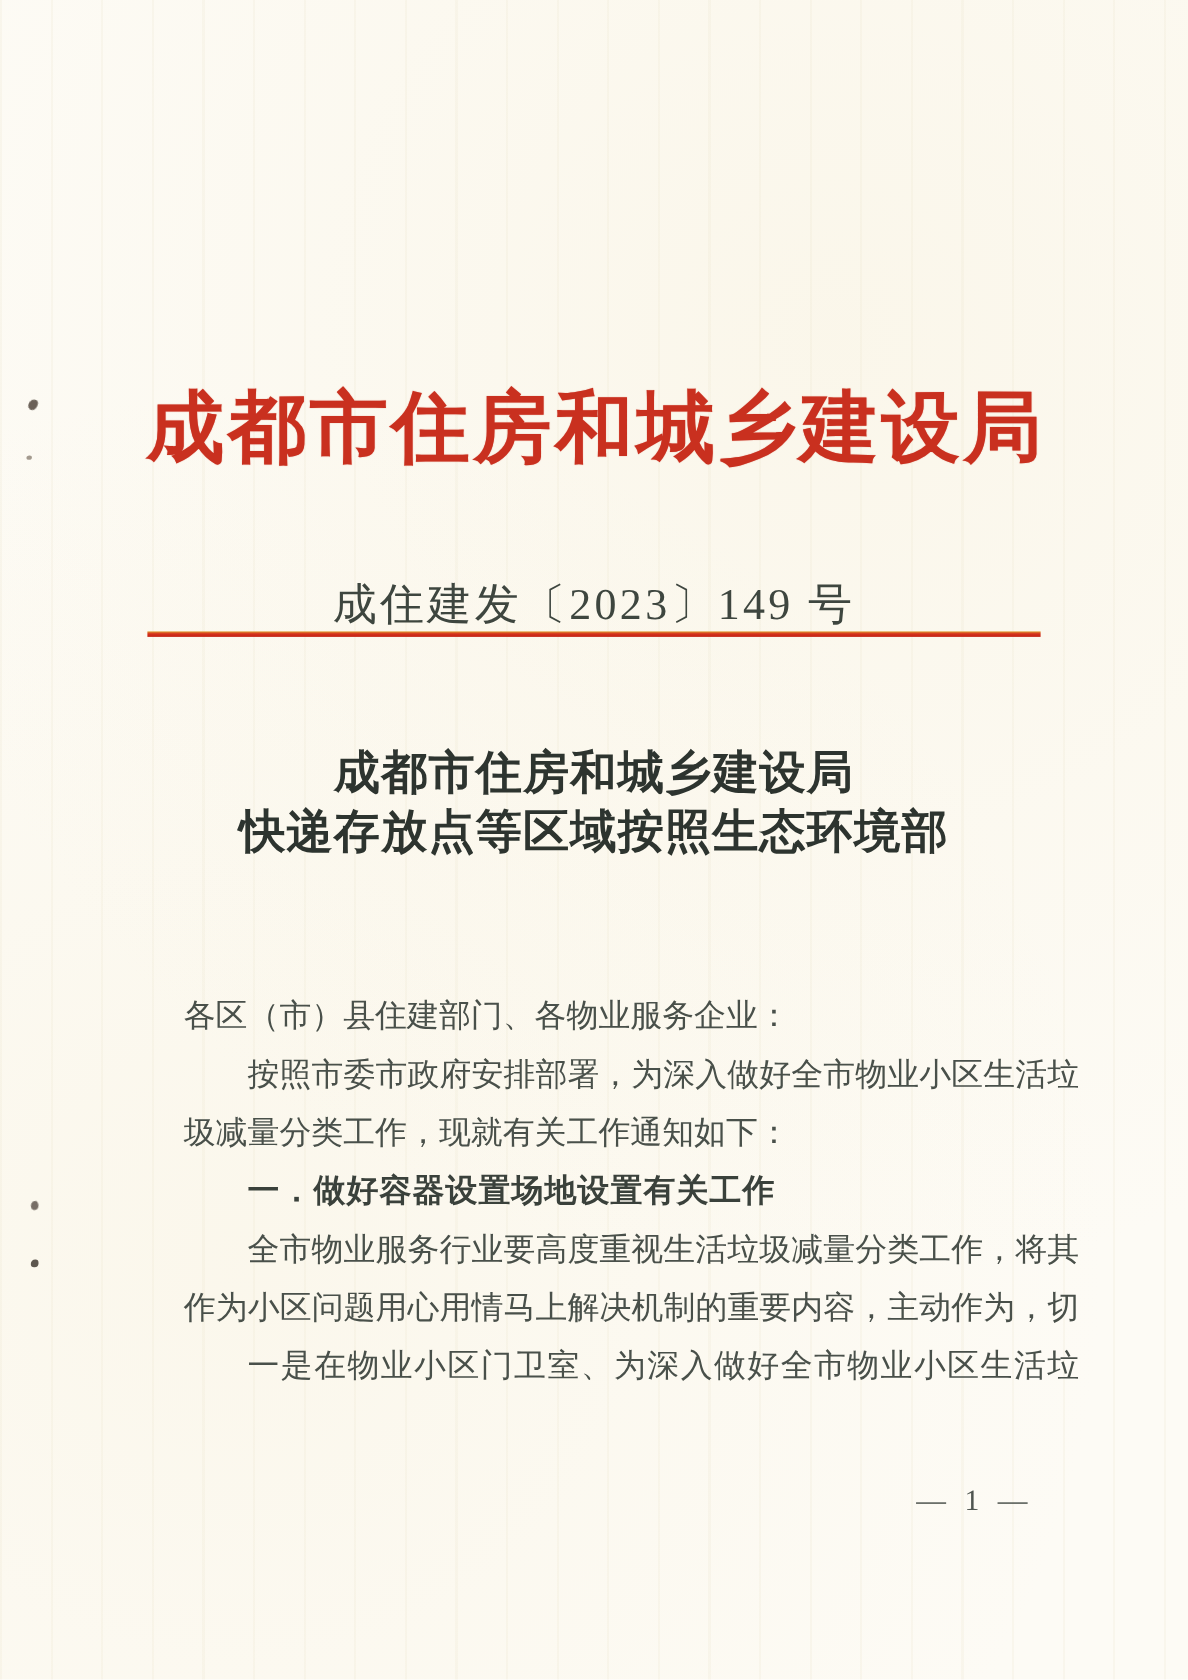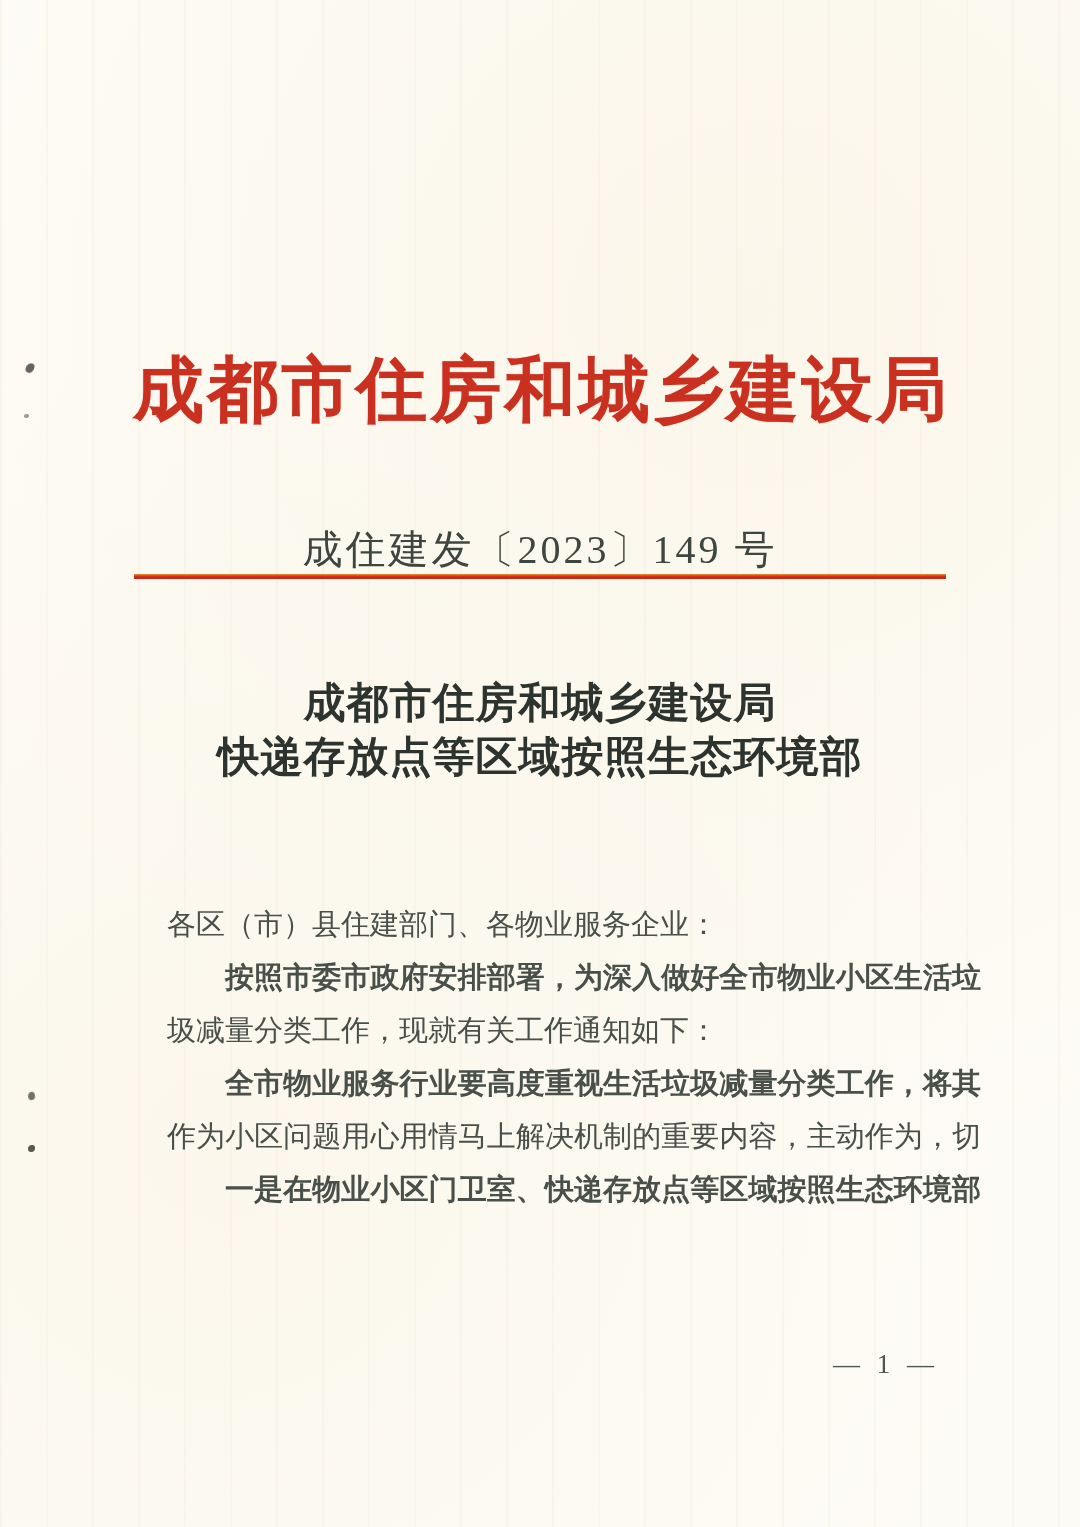--- a/index.html
+++ b/index.html
@@ -85,21 +85,21 @@
     position: absolute;
     top: 898px;
     left: 133px;
     width: 814px;
     font-size: 29px;
     line-height: 53px;
     color: #49504a;
     margin-left: 34px;
   }
   .body-text .line { width: 100%; }
-  .body-text .indent { text-indent: 58px; font-weight: bold; }
+  .body-text .indent { text-indent: 58px; }
   .body-text .fill { text-align: justify; text-align-last: justify; }
   .body-text .heading {
     font-family: "Liberation Sans", sans-serif;
     font-weight: bold;
     color: #3a413b;
     letter-spacing: 1px;
   }
 
   .page-number {
     position: absolute;
@@ -129,20 +129,21 @@
 
   <div class="doc-title">
     <div>成都市住房和城乡建设局</div>
     <div>快递存放点等区域按照生态环境部</div>
   </div>
 
   <div class="body-text">
     <div class="line">各区（市）县住建部门、各物业服务企业：</div>
     <div class="line indent fill">按照市委市政府安排部署，为深入做好全市物业小区生活垃</div>
     <div class="line">圾减量分类工作，现就有关工作通知如下：</div>
+    <div class="line indent heading">一．做好容器设置场地设置有关工作</div>
     <div class="line indent fill">全市物业服务行业要高度重视生活垃圾减量分类工作，将其</div>
     <div class="line fill">作为小区问题用心用情马上解决机制的重要内容，主动作为，切</div>
-    <div class="line indent fill">一是在物业小区门卫室、快递存放点等区域按照生态环境部</div>
+    <div class="line indent fill">一是在物业小区门卫室、为深入做好全市物业小区生活垃</div>
   </div>
 
   <div class="page-number">— 1 —</div>
 
 </div>
 
 </body></html>

